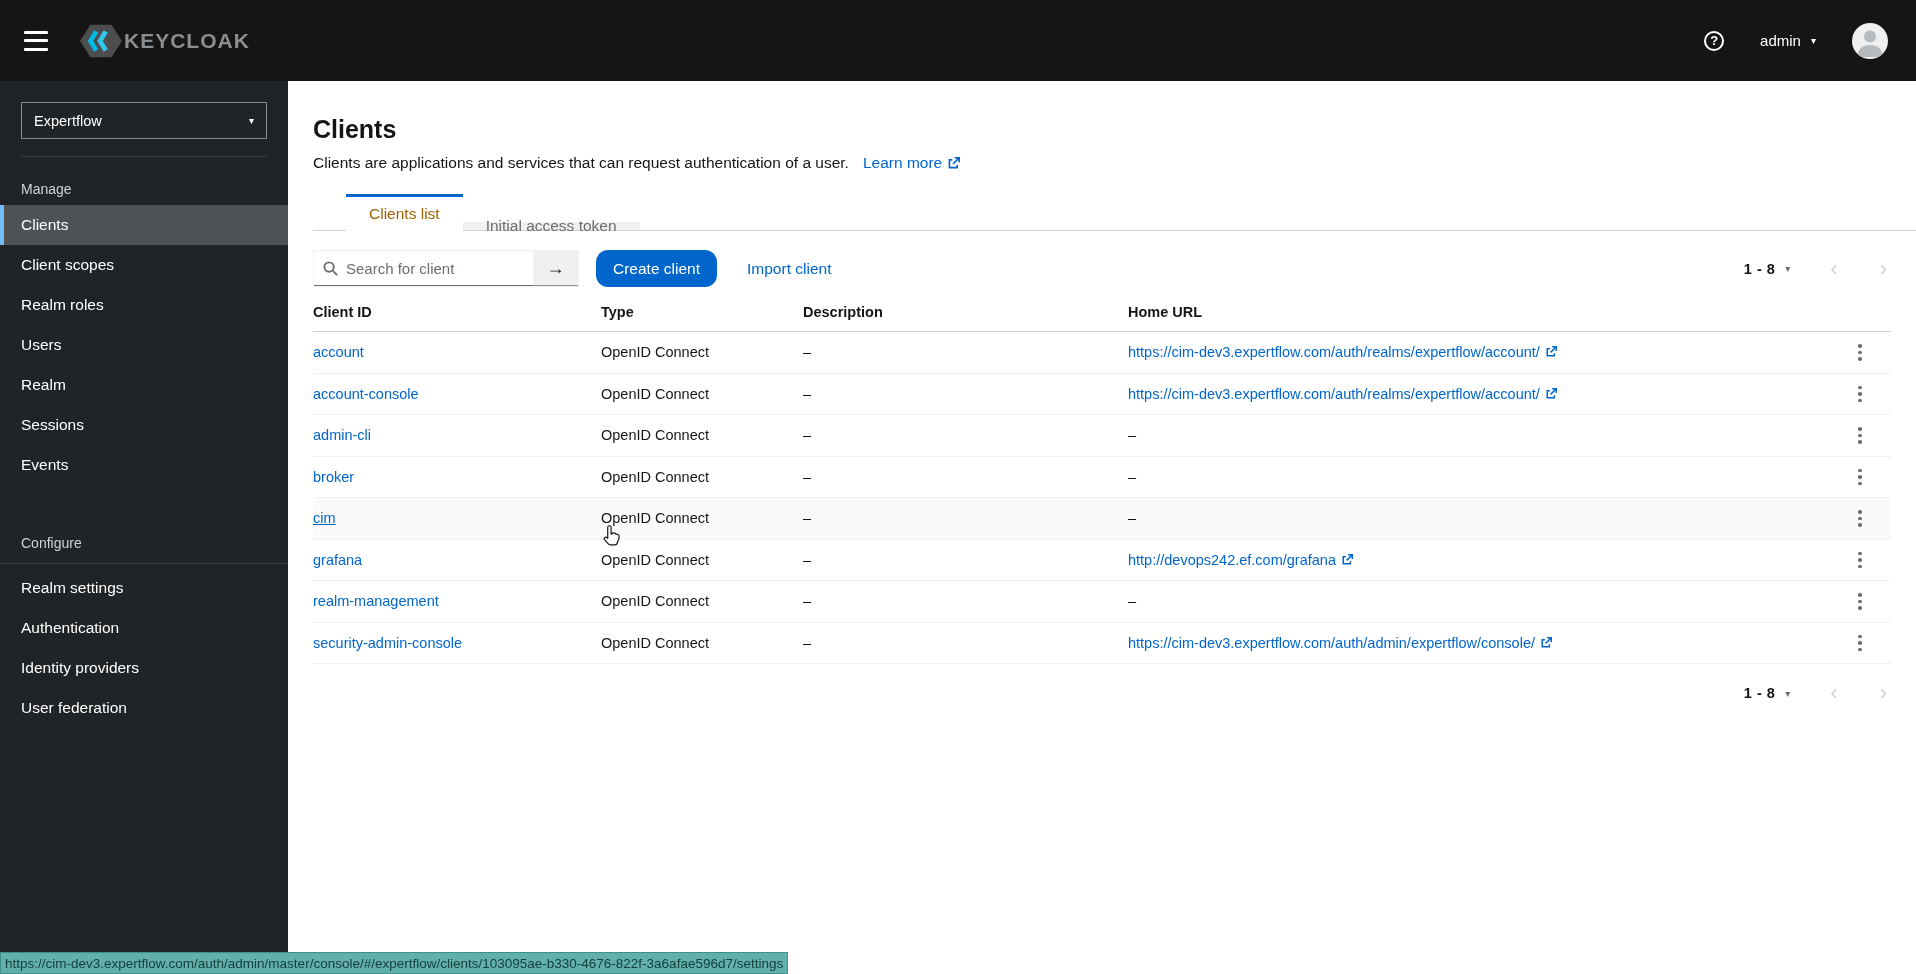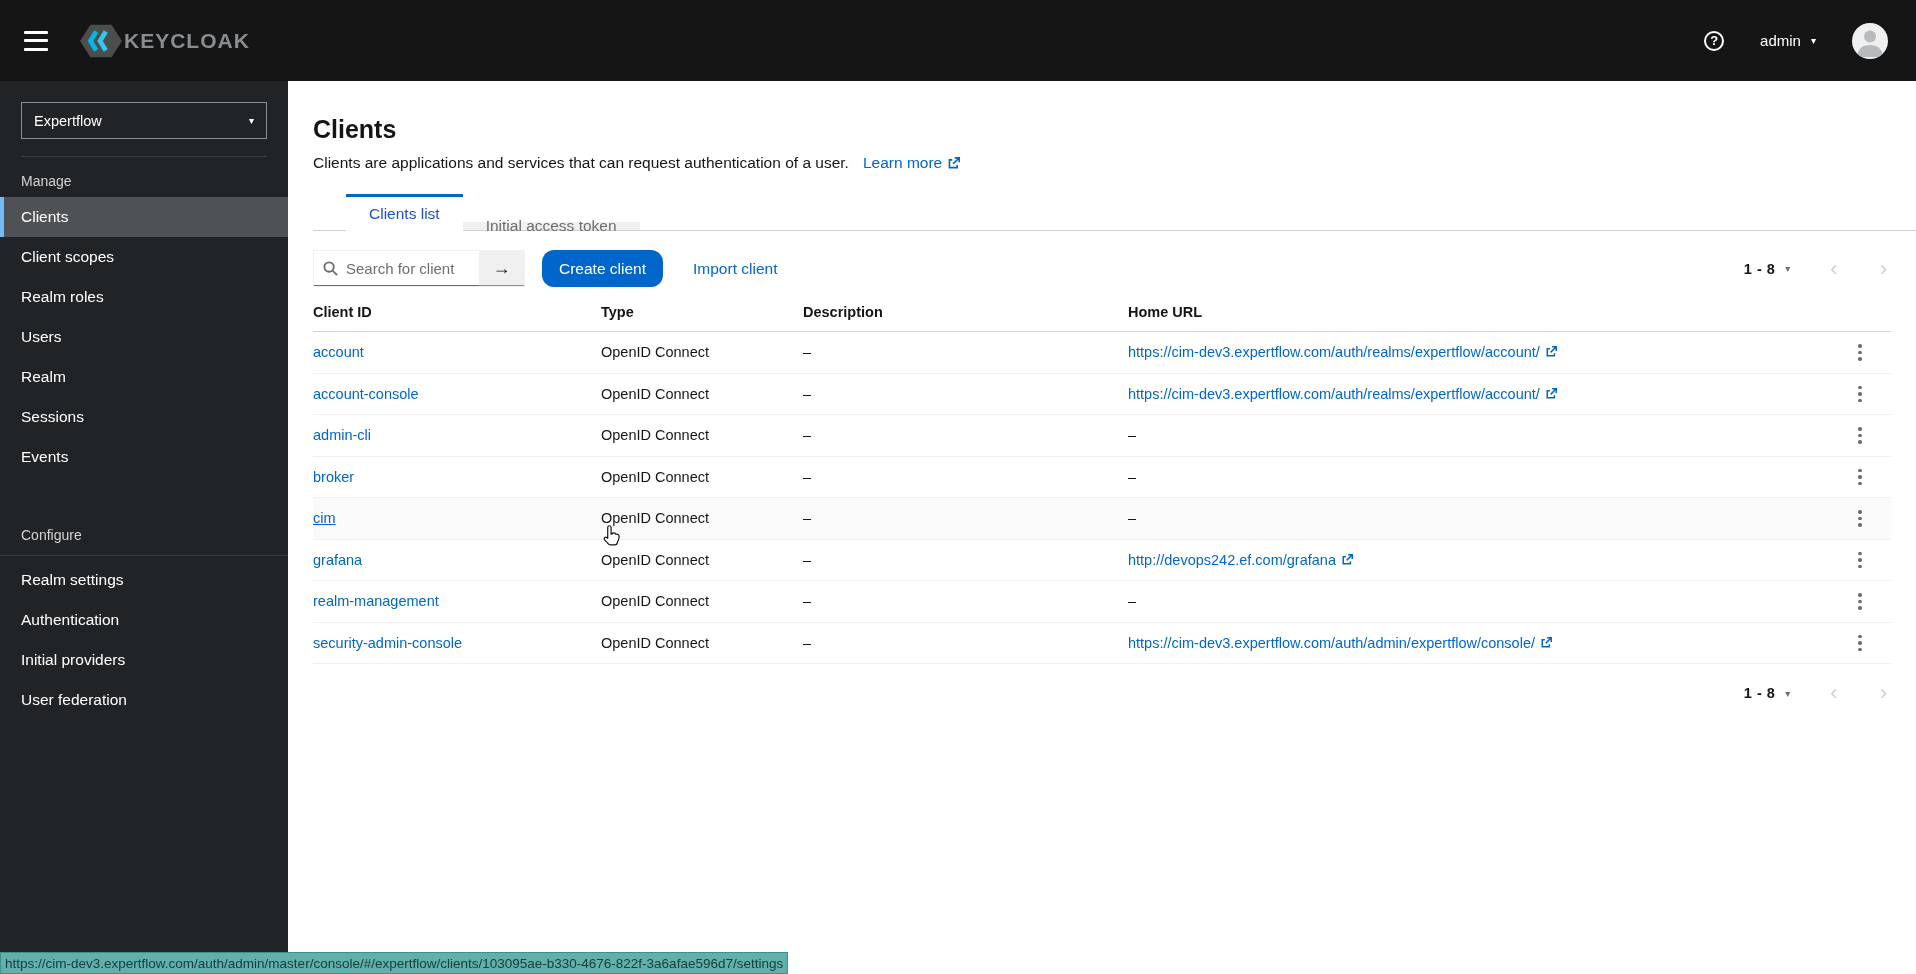--- a/index.html
+++ b/index.html
@@ -20,21 +20,21 @@
     justify-content:center; cursor:pointer; }
   .user-menu { display:flex; align-items:center; gap:10px; color:#fff; font-size:15px;
     cursor:pointer; }
   .caret { font-size:10px; color:#fff; }
   .avatar { width:36px; height:36px; border-radius:50%; background:#f0f0f0;
     overflow:hidden; display:flex; align-items:center; justify-content:center; }
 
   
   .sidebar { position:absolute; top:81px; left:0; bottom:0; width:288px;
     background:#212427; }
-  .realm-box { margin:21px 21px 0 21px; padding-bottom:17px; border-bottom:1px solid #3c3f42; }
+  .realm-box { margin:21px 21px 8px 21px; padding-bottom:17px; border-bottom:1px solid #3c3f42; }
   .realm-selector { height:37px; border:1px solid #8a8d90; display:flex;
     align-items:center; justify-content:space-between; padding:0 12px; color:#fff;
     font-size:14.5px; cursor:pointer; background:#212427; }
   .realm-selector .caret { color:#fff; }
   .nav-section-label { padding:16px 21px 8px 21px; font-size:14px; color:#d2d2d2; }
   .nav-item { padding:11px 21px; font-size:15.5px; color:#fff; cursor:pointer;
     border-left:4px solid transparent; padding-left:17px; }
   .nav-item.selected { background:#4f5255; border-left:4px solid #73bcf7; }
   .configure-section { margin-top:34px; }
   .configure-section .nav-section-label { border-bottom:1px solid #3c3f42;
@@ -45,27 +45,27 @@
   .page-header { padding:34px 25px 0 25px; }
   .page-title { font-size:25px; font-weight:bold; color:#151515; }
   .page-desc-row { margin-top:10px; font-size:15.5px; display:flex; align-items:center; gap:14px; }
   a.blue-link, .blue-link { color:#0066cc; text-decoration:none; cursor:pointer;
     display:inline-flex; align-items:center; gap:5px; }
 
   
   .tabs { display:flex; margin-top:22px; height:37px; font-size:15.5px; align-items:stretch; }
   .tab-spacer { width:33px; border-bottom:1px solid #d2d2d2; margin-left:25px; }
   .tab { display:flex; align-items:center; padding:0 23px; cursor:pointer; }
-  .tab.active { background:#fff; border-top:3px solid #0066cc; color:#1d4ed8; }
+  .tab.active { background:#fff; border-top:3px solid #0066cc; color:#a16207; }
   .tab.inactive { background:#f0f0f0; color:#6a6e73; border-bottom:1px solid #d2d2d2;margin-top:28px; }
   .tab-filler { flex:1; border-bottom:1px solid #d2d2d2; }
 
   
   .toolbar { display:flex; align-items:center; padding:19px 25px 0 25px; }
-  .search-group { display:flex; width:212px; height:37px; border:1px solid #f0f0f0; }
+  .search-group { display:flex; width:266px; height:37px; border:1px solid #f0f0f0; }
   .search-input-wrap { position:relative; flex:1; border-bottom:1px solid #6a6e73; }
   .search-input-wrap svg { position:absolute; left:9px; top:10px; }
   .search-input { width:100%; height:100%; border:none; outline:none; padding-left:32px;
     font-size:15px; font-family:"Liberation Sans", sans-serif; color:#151515; }
   .search-input::placeholder { color:#6a6e73; }
   .search-go { width:45px; background:#f0f0f0; border:none; border-bottom:1px solid #8a8d90;
     font-size:18px; color:#151515; cursor:pointer; }
   .btn-primary { margin-left:17px; height:37px; padding:0 17px; background:#0066cc;
     color:#fff; border:none; border-radius:12px; font-size:15.5px; cursor:pointer;
     font-family:"Liberation Sans", sans-serif; }
@@ -151,21 +151,21 @@
     <div class="nav-item">Realm roles</div>
     <div class="nav-item">Users</div>
     <div class="nav-item">Realm</div>
     <div class="nav-item">Sessions</div>
     <div class="nav-item">Events</div>
   </div>
   <div class="nav-section configure-section">
     <div class="nav-section-label">Configure</div>
     <div class="nav-item">Realm settings</div>
     <div class="nav-item">Authentication</div>
-    <div class="nav-item">Initial providers</div>
+    <div class="nav-item">Identity providers</div>
     <div class="nav-item">User federation</div>
   </div>
 </nav>
 
 <main class="main">
 
   <div class="page-header">
     <h1 class="page-title">Clients</h1>
     <div class="page-desc-row">
       <span>Clients are applications and services that can request authentication of a user.</span>

